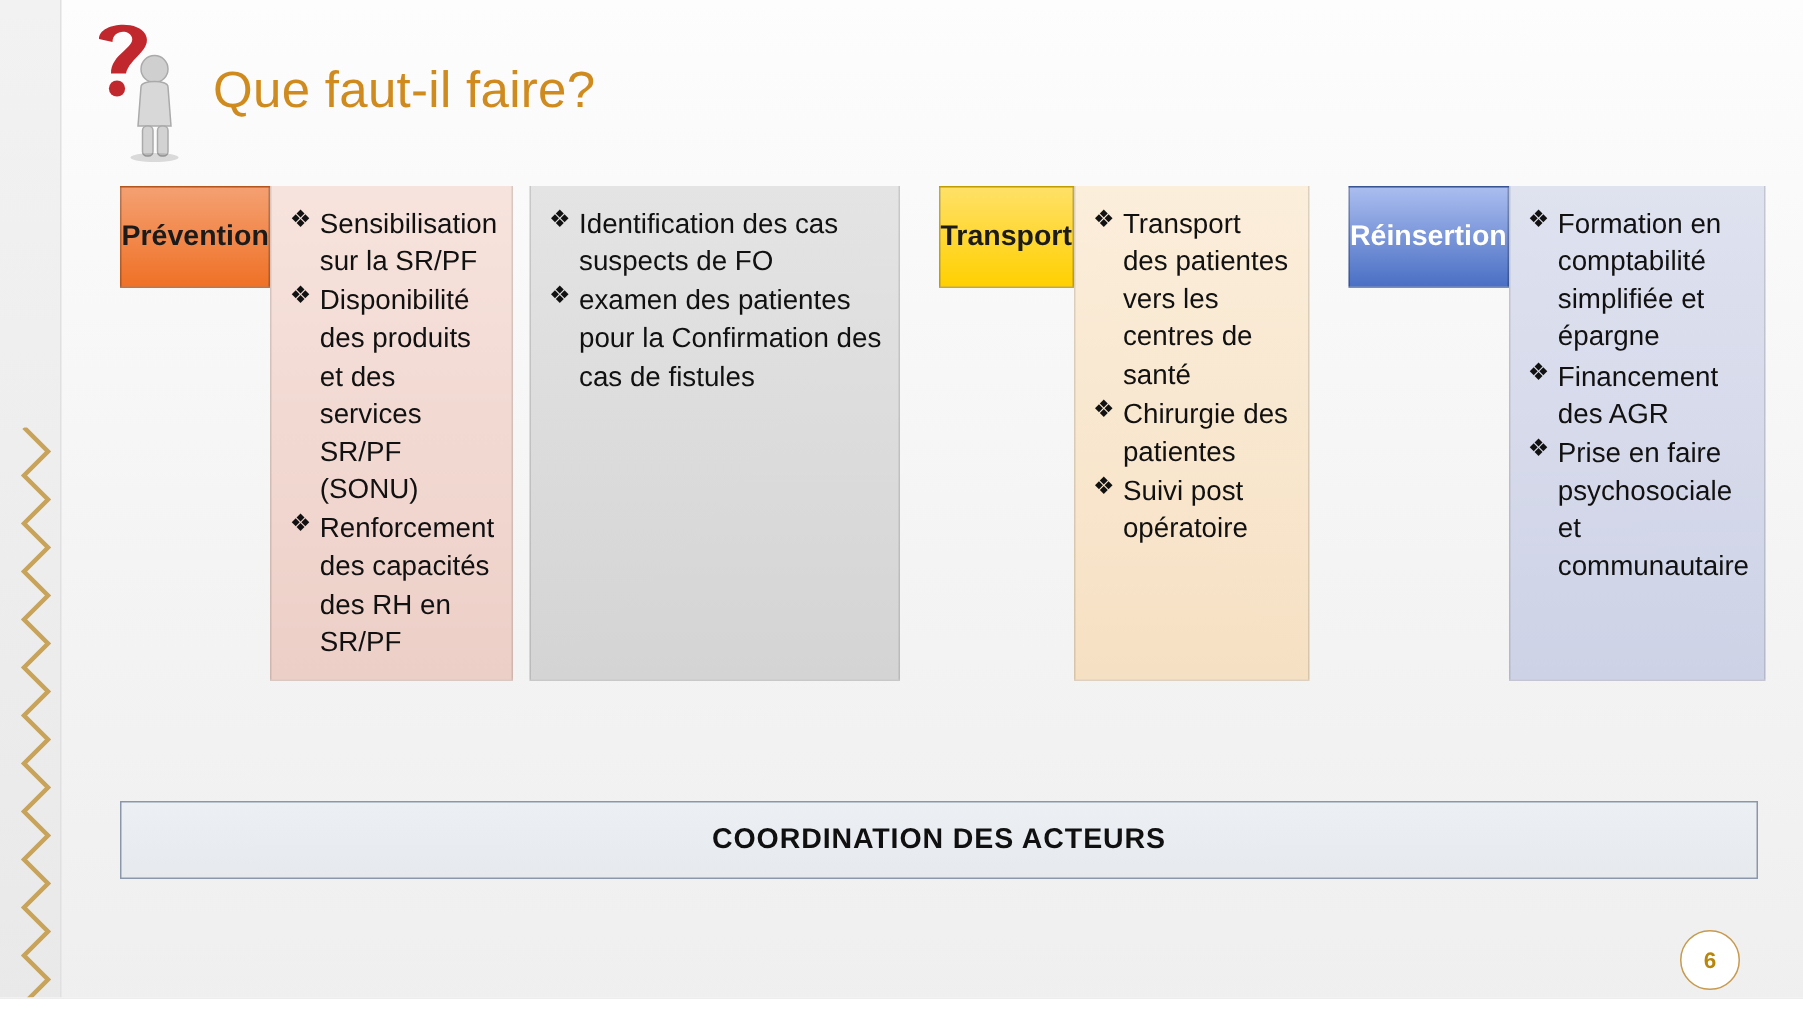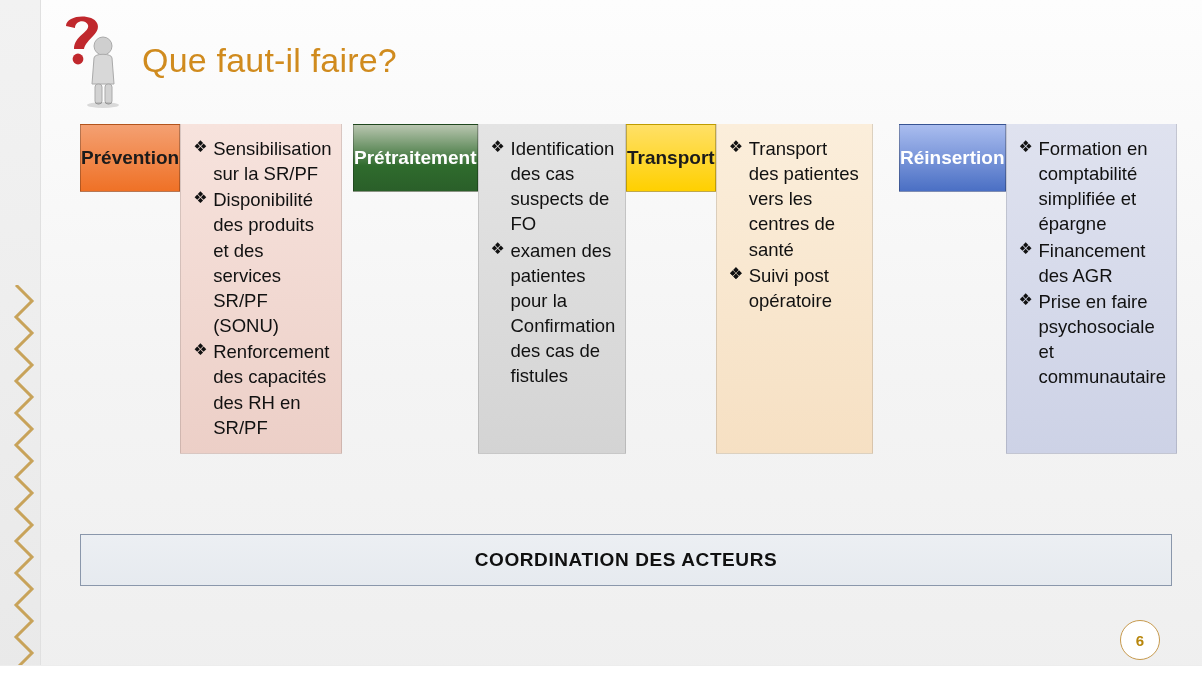--- a/index.html
+++ b/index.html
@@ -196,35 +196,34 @@
       <div class="col-body" style="background:linear-gradient(180deg,#f7e3dd 0%,#eccfc7 100%);">
         <ul class="bullets">
           <li><span class="bul">❖</span><span>Sensibilisation sur la SR/PF</span></li>
           <li><span class="bul">❖</span><span>Disponibilité des produits et des services SR/PF (SONU)</span></li>
           <li><span class="bul">❖</span><span>Renforcement des capacités des RH en SR/PF</span></li>
         </ul>
       </div>
     </div>
 
     <div class="col">
-      <div class="col-head light" style="background:linear-gradient(180deg,#b9c6b0 0%,#2f6b2d 62%,#2a5f29 100%);">Prétraitement</div>
       <div class="col-body" style="background:linear-gradient(180deg,#e4e4e4 0%,#d4d4d4 100%);">
         <ul class="bullets">
           <li><span class="bul">❖</span><span>Identification des cas suspects de FO</span></li>
           <li><span class="bul">❖</span><span>examen des patientes pour la Confirmation des cas de fistules</span></li>
         </ul>
       </div>
     </div>
 
     <div class="col">
       <div class="col-head" style="background:linear-gradient(180deg,#ffe067 0%,#ffd000 100%);">Transport</div>
       <div class="col-body" style="background:linear-gradient(180deg,#fbeedb 0%,#f6e0c3 100%);">
         <ul class="bullets">
           <li><span class="bul">❖</span><span>Transport des patientes vers les centres de santé</span></li>
-          <li><span class="bul">❖</span></li>
+          <li><span class="bul">❖</span><span>Chirurgie des patientes</span></li>
           <li><span class="bul">❖</span><span>Suivi post opératoire</span></li>
         </ul>
       </div>
     </div>
 
     <div class="col">
       <div class="col-head light" style="background:linear-gradient(180deg,#aabdef 0%,#4a6fc4 100%);">Réinsertion</div>
       <div class="col-body" style="background:linear-gradient(180deg,#dfe2ef 0%,#cdd2e6 100%);">
         <ul class="bullets">
           <li><span class="bul">❖</span><span>Formation en comptabilité simplifiée et épargne</span></li>

